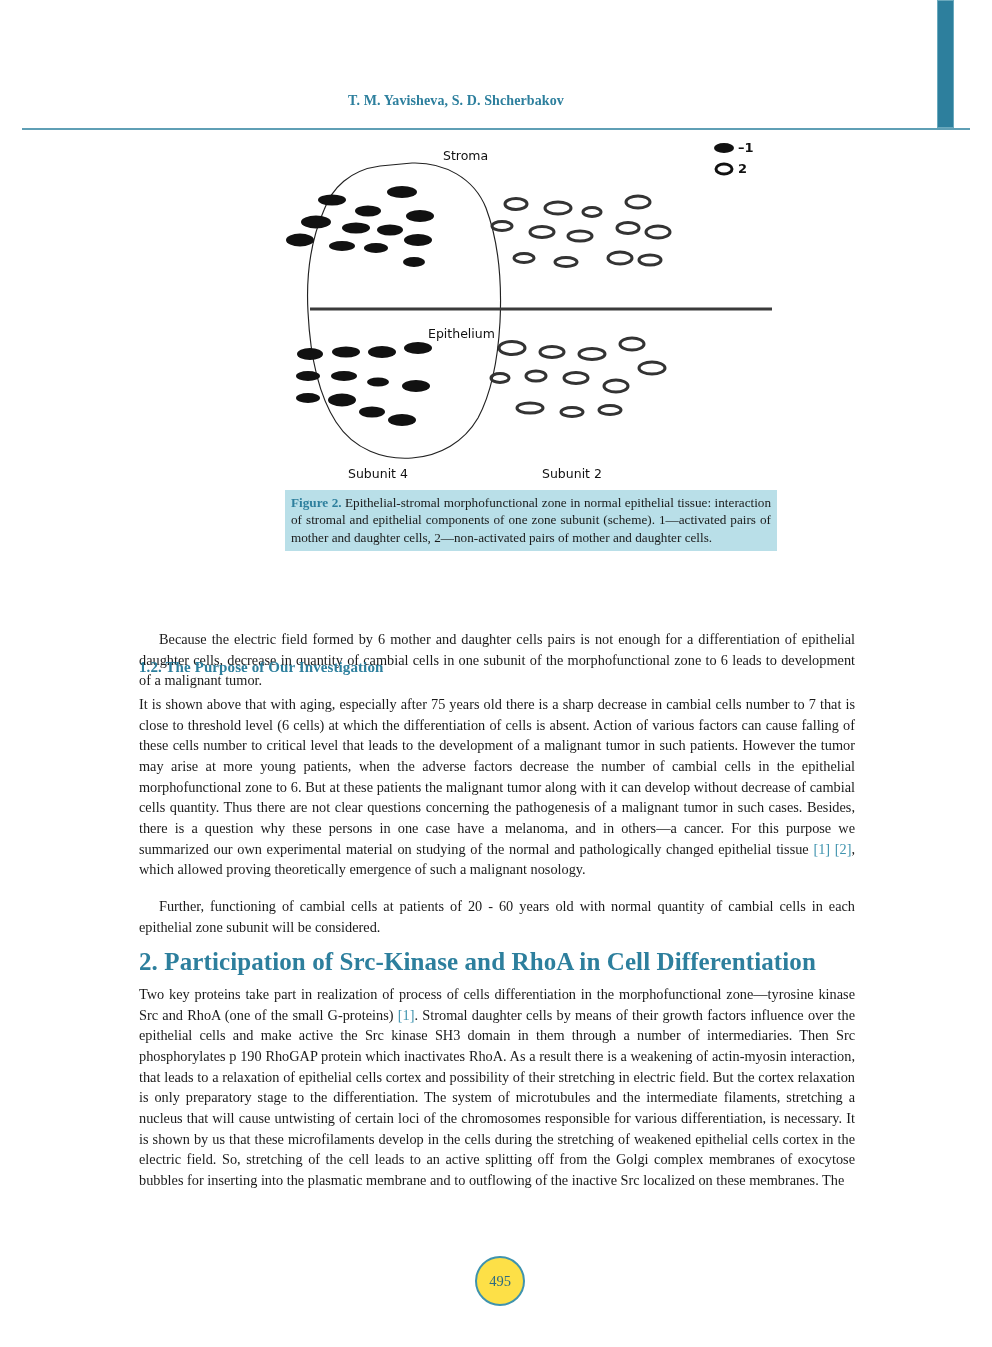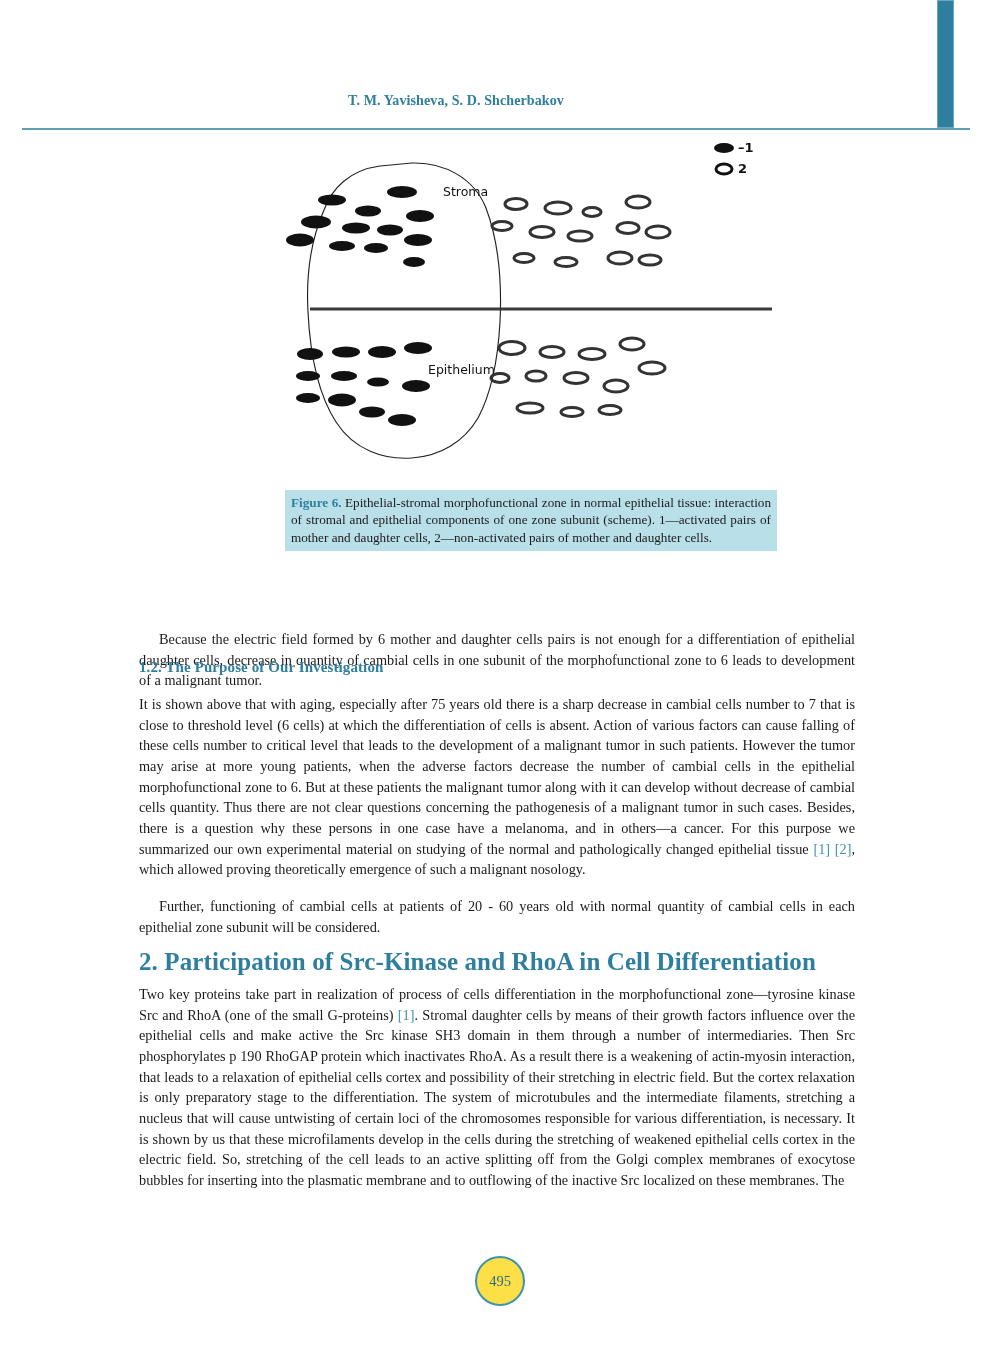--- a/index.html
+++ b/index.html
@@ -58,21 +58,20 @@
   #figure-canvas {
     position: absolute;
     inset: 0;
   }
   .fig-label {
     position: absolute;
     font-family: "DejaVu Sans", "Liberation Sans", sans-serif;
     font-size: 12.5px;
     color: #111;
     white-space: nowrap;
-    margin-top: 36px;
   }
   #label-stroma   { left: 163px; top: 12px; }
   #label-epithelium { left: 148px; top: 190px; }
   #label-subunit-1 { left: 68px;  top: 330px; }
   #label-subunit-2 { left: 262px; top: 330px; }
 
   
   #figure-legend {
     position: absolute;
     top: 136px;
@@ -256,21 +255,21 @@
     <span class="legend-text">–1</span>
   </div>
   <div class="legend-row" id="legend-row-2">
     <svg width="22" height="14" viewBox="0 0 22 14">
       <ellipse cx="11" cy="7" rx="8" ry="5" fill="none" stroke="#111" stroke-width="3"></ellipse>
     </svg>
     <span class="legend-text">2</span>
   </div>
 </div>
 
-<div id="figure-caption"><span id="caption-lead">Figure 6.</span><span> Epithelial-stromal morphofunctional zone in normal epithelial tissue: interaction of stromal and epithelial components of one zone subunit (scheme). 1—activated pairs of mother and daughter cells, 2—non-activated pairs of mother and daughter cells.</span></div>
+<div id="figure-caption"><span id="caption-lead">Figure 2.</span><span> Epithelial-stromal morphofunctional zone in normal epithelial tissue: interaction of stromal and epithelial components of one zone subunit (scheme). 1—activated pairs of mother and daughter cells, 2—non-activated pairs of mother and daughter cells.</span></div>
 
 <div class="body-col" id="para-1">
   <p class="indent">Because the electric field formed by 6 mother and daughter cells pairs is not enough for a differentiation of epithelial daughter cells, decrease in quantity of cambial cells in one subunit of the morphofunctional zone to 6 leads to development of a malignant tumor.</p>
 </div>
 
 <h2 class="section-heading" id="heading-1-2">1.2. The Purpose of Our Investigation</h2>
 
 <div class="body-col" id="para-2">
   <p><span>It is shown above that with aging, especially after 75 years old there is a sharp decrease in cambial cells number to 7 that is close to threshold level (6 cells) at which the differentiation of cells is absent. Action of various factors can cause falling of these cells number to critical level that leads to the development of a malignant tumor in such patients. However the tumor may arise at more young patients, when the adverse factors decrease the number of cambial cells in the epithelial morphofunctional zone to 6. But at these patients the malignant tumor along with it can develop without decrease of cambial cells quantity. Thus there are not clear questions concerning the pathogenesis of a malignant tumor in such cases. Besides, there is a question why these persons in one case have a melanoma, and in others—a cancer. For this purpose we summarized our own experimental material on studying of the normal and pathologically changed epithelial tissue </span><span class="cite">[1]</span> <span class="cite">[2]</span><span>, which allowed proving theoretically emergence of such a malignant nosology.</span></p>
 </div>

